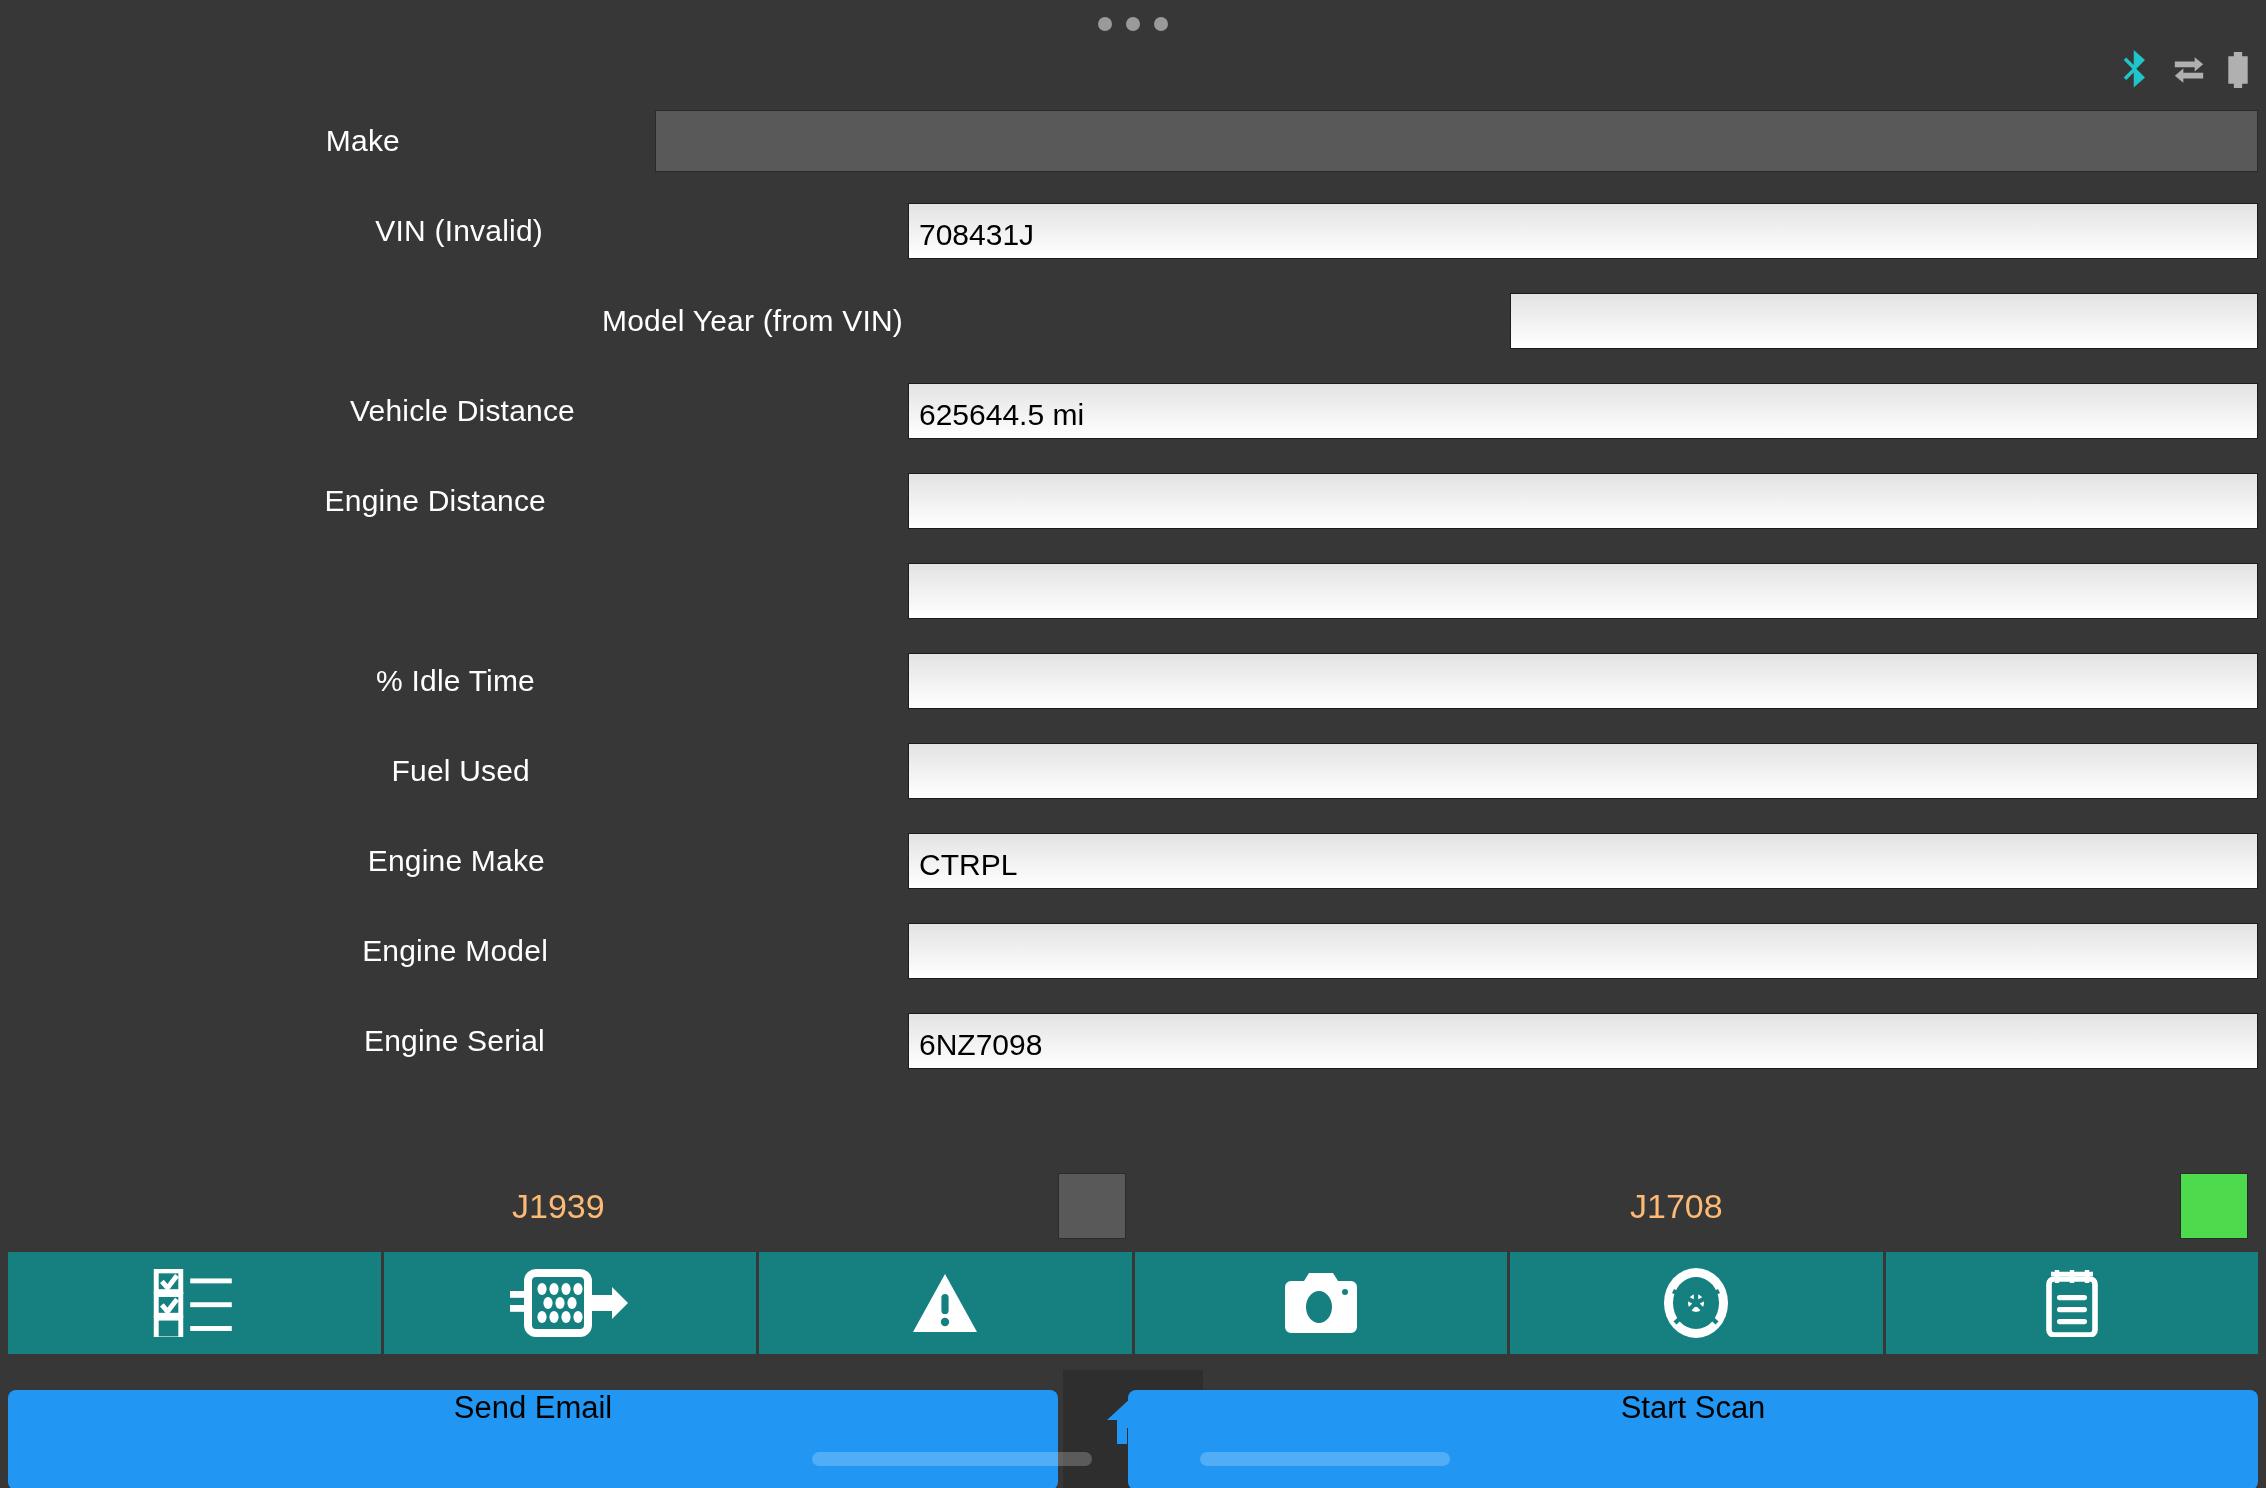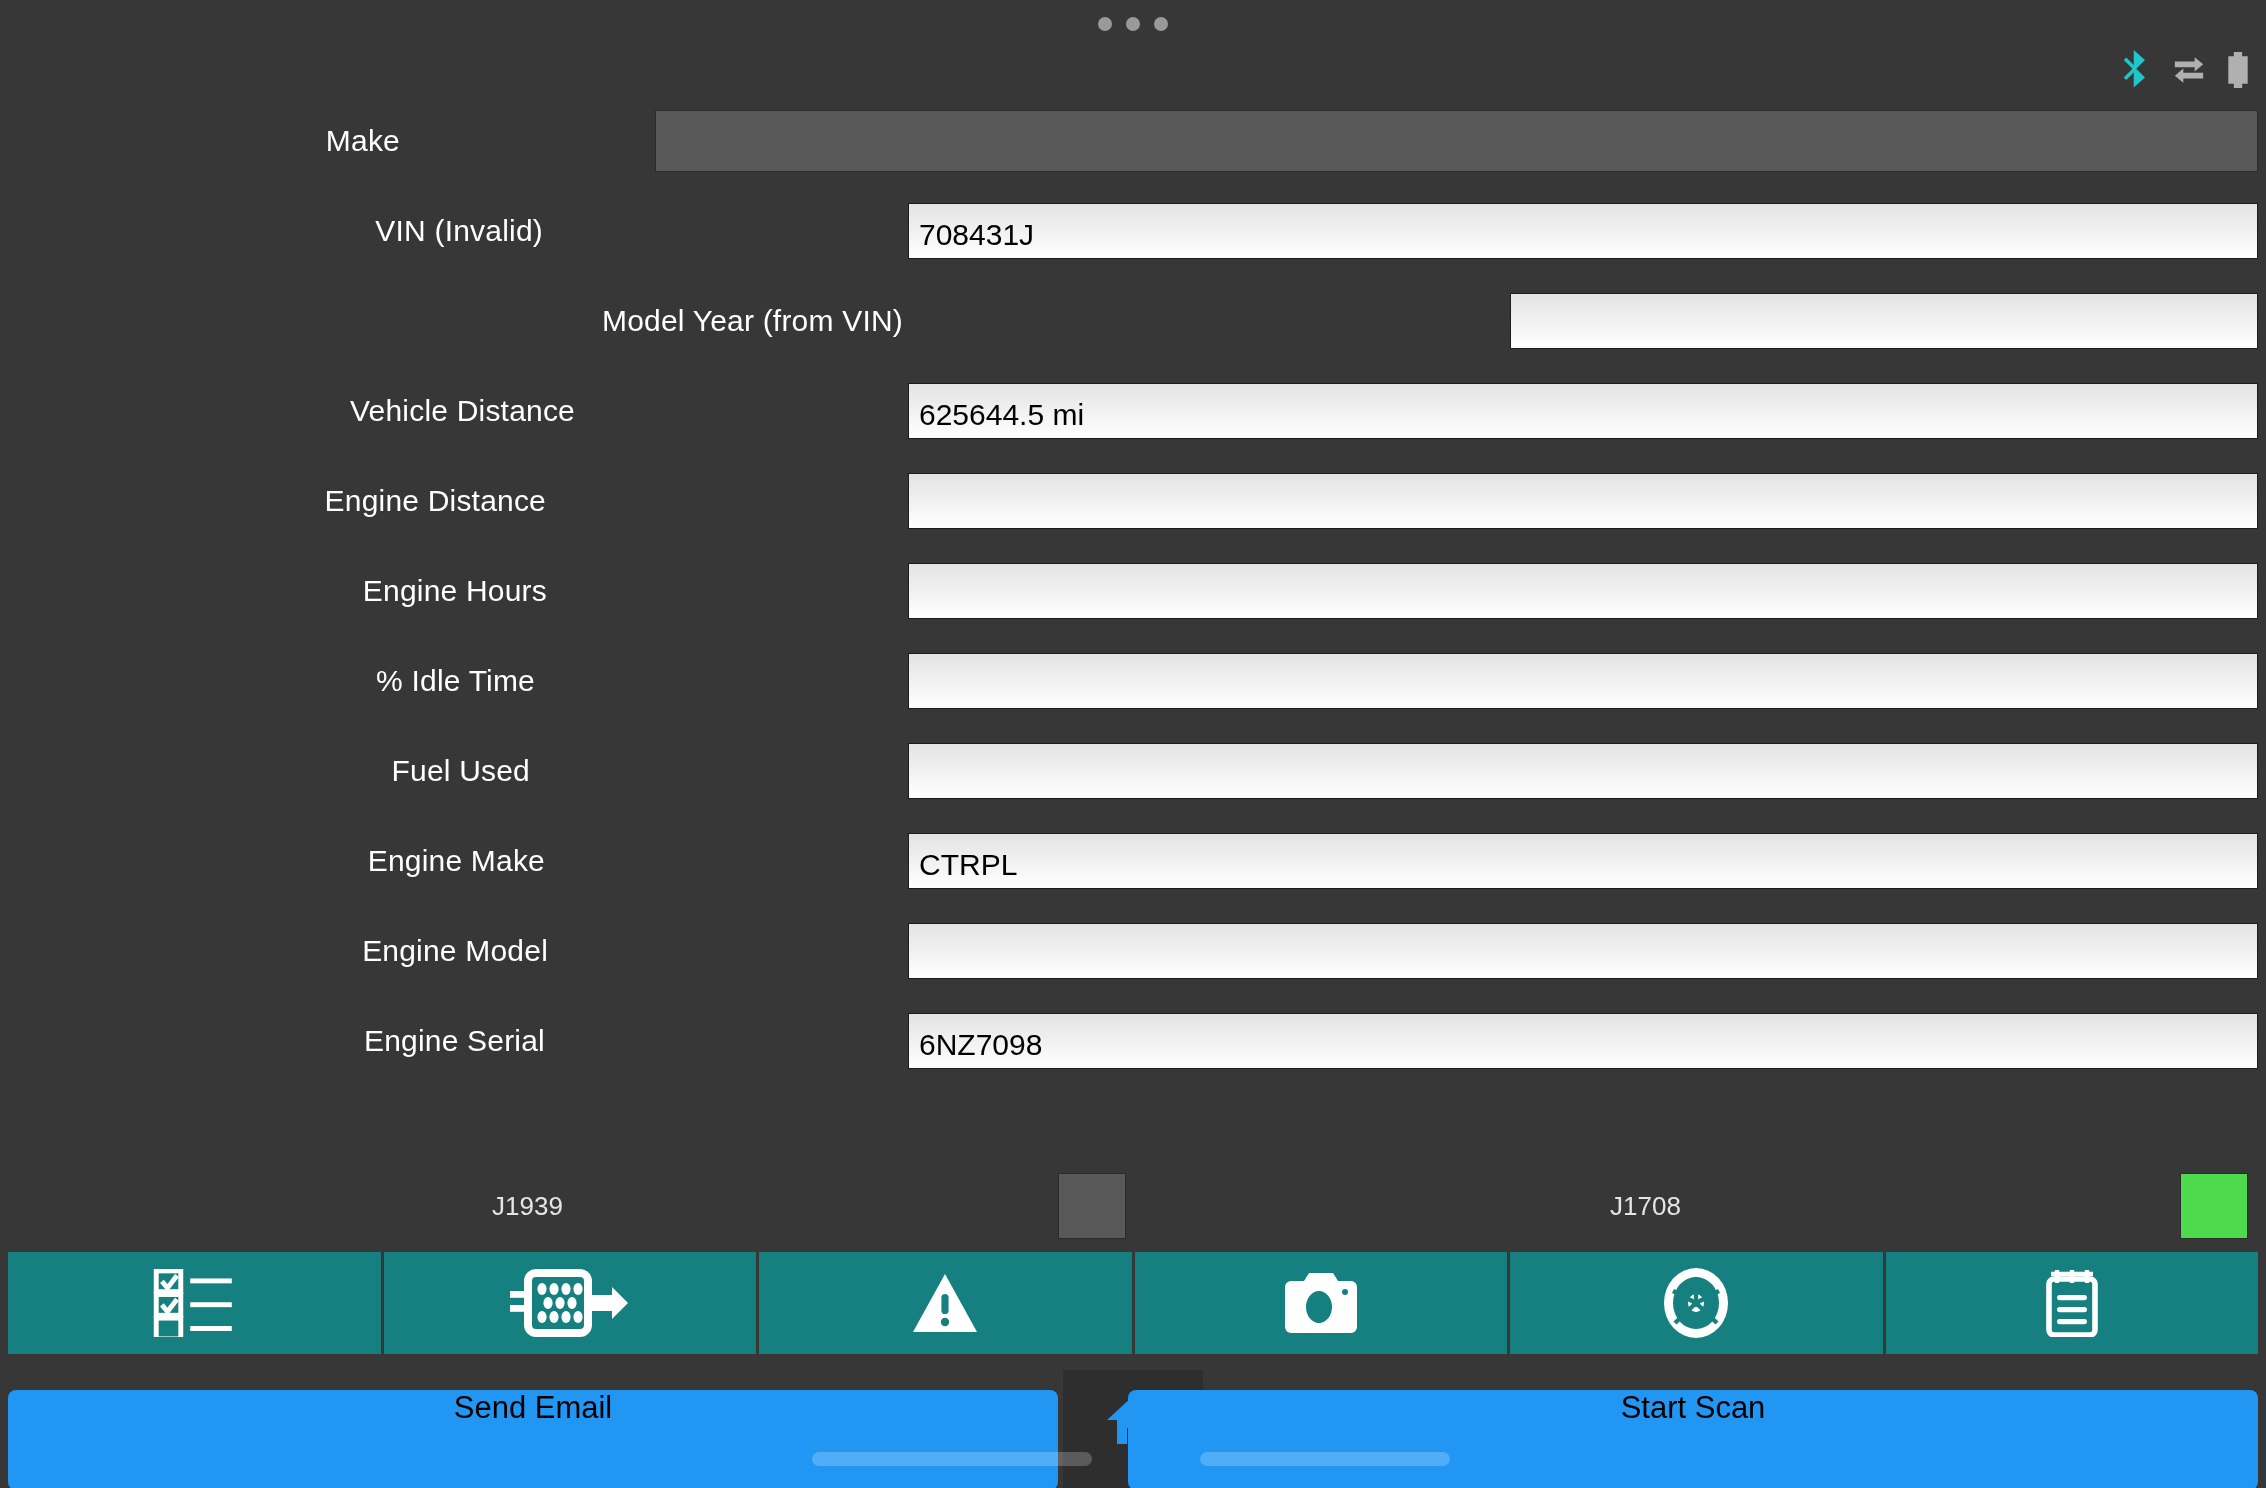--- a/index.html
+++ b/index.html
@@ -92,23 +92,24 @@
     position: absolute;
     top: 1166px;
     left: 0;
     width: 2266px;
     height: 80px;
   }
   .proto-row .plabel {
     position: absolute;
     top: 50%;
     transform: translateY(-50%);
-    color: #e5e5e5;
-    font-size: 26px;
+    color: #fdba74;
+    font-size: 34px;
     white-space: nowrap;
+    margin-left: 20px;
   }
   .proto-row .pind {
     position: absolute;
     top: 50%;
     transform: translateY(-50%);
     width: 68px;
     height: 66px;
     border: 1px solid #2b2b2b;
   }
 
@@ -224,21 +225,20 @@
       </div>
       <div class="row">
         <div class="lbl" style="left: 175px; width: 400px; text-align: right;">Vehicle Distance</div>
         <div class="fld" style="left: 908px; width: 1350px;">625644.5 mi</div>
       </div>
       <div class="row">
         <div class="lbl" style="left: 146px; width: 400px; text-align: right;">Engine Distance</div>
         <div class="fld" style="left: 908px; width: 1350px;"></div>
       </div>
       <div class="row">
-        <div class="lbl" style="left: 147px; width: 400px; text-align: right;">Engine Hours</div>
         <div class="fld" style="left: 908px; width: 1350px;"></div>
       </div>
       <div class="row">
         <div class="lbl" style="left: 135px; width: 400px; text-align: right;">% Idle Time</div>
         <div class="fld" style="left: 908px; width: 1350px;"></div>
       </div>
       <div class="row">
         <div class="lbl" style="left: 130px; width: 400px; text-align: right;">Fuel Used</div>
         <div class="fld" style="left: 908px; width: 1350px;"></div>
       </div>

